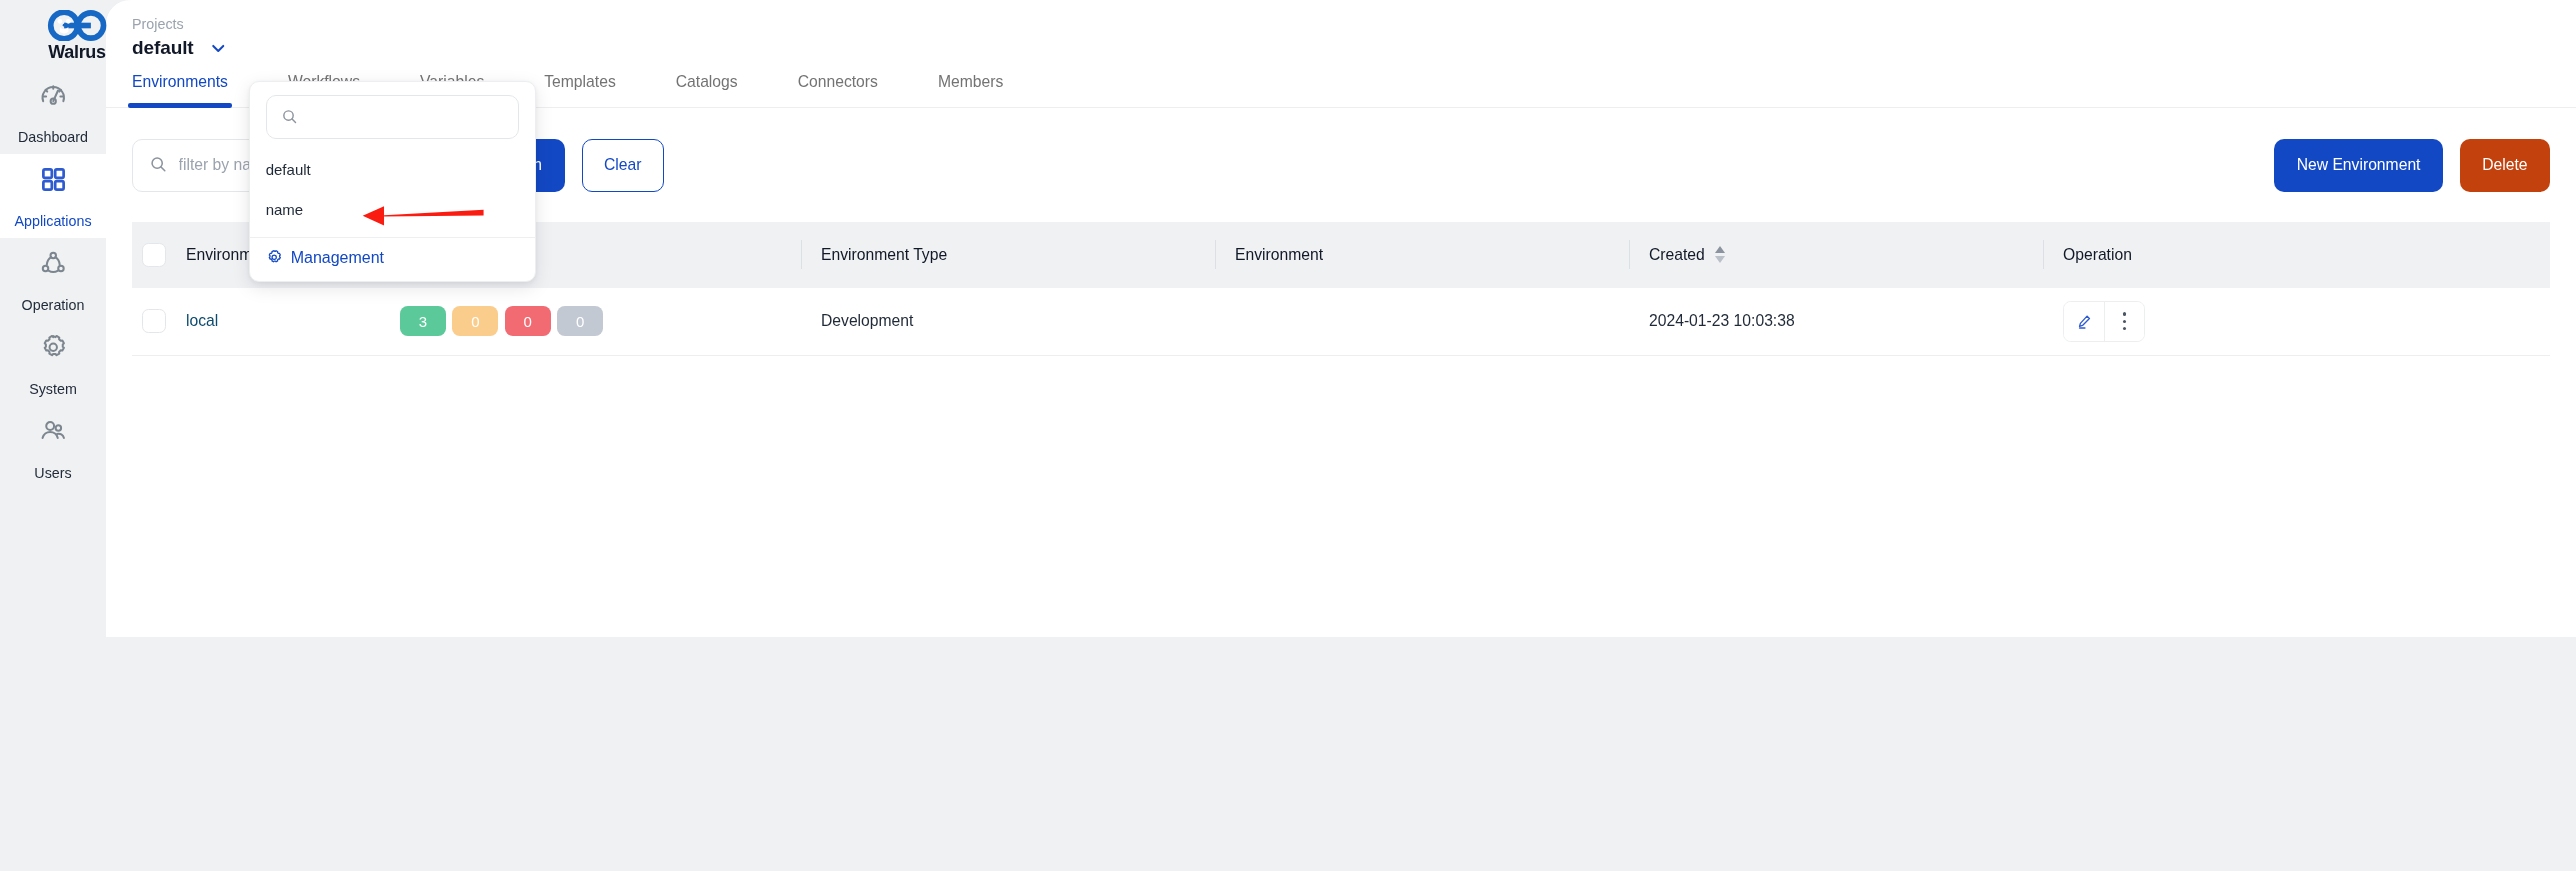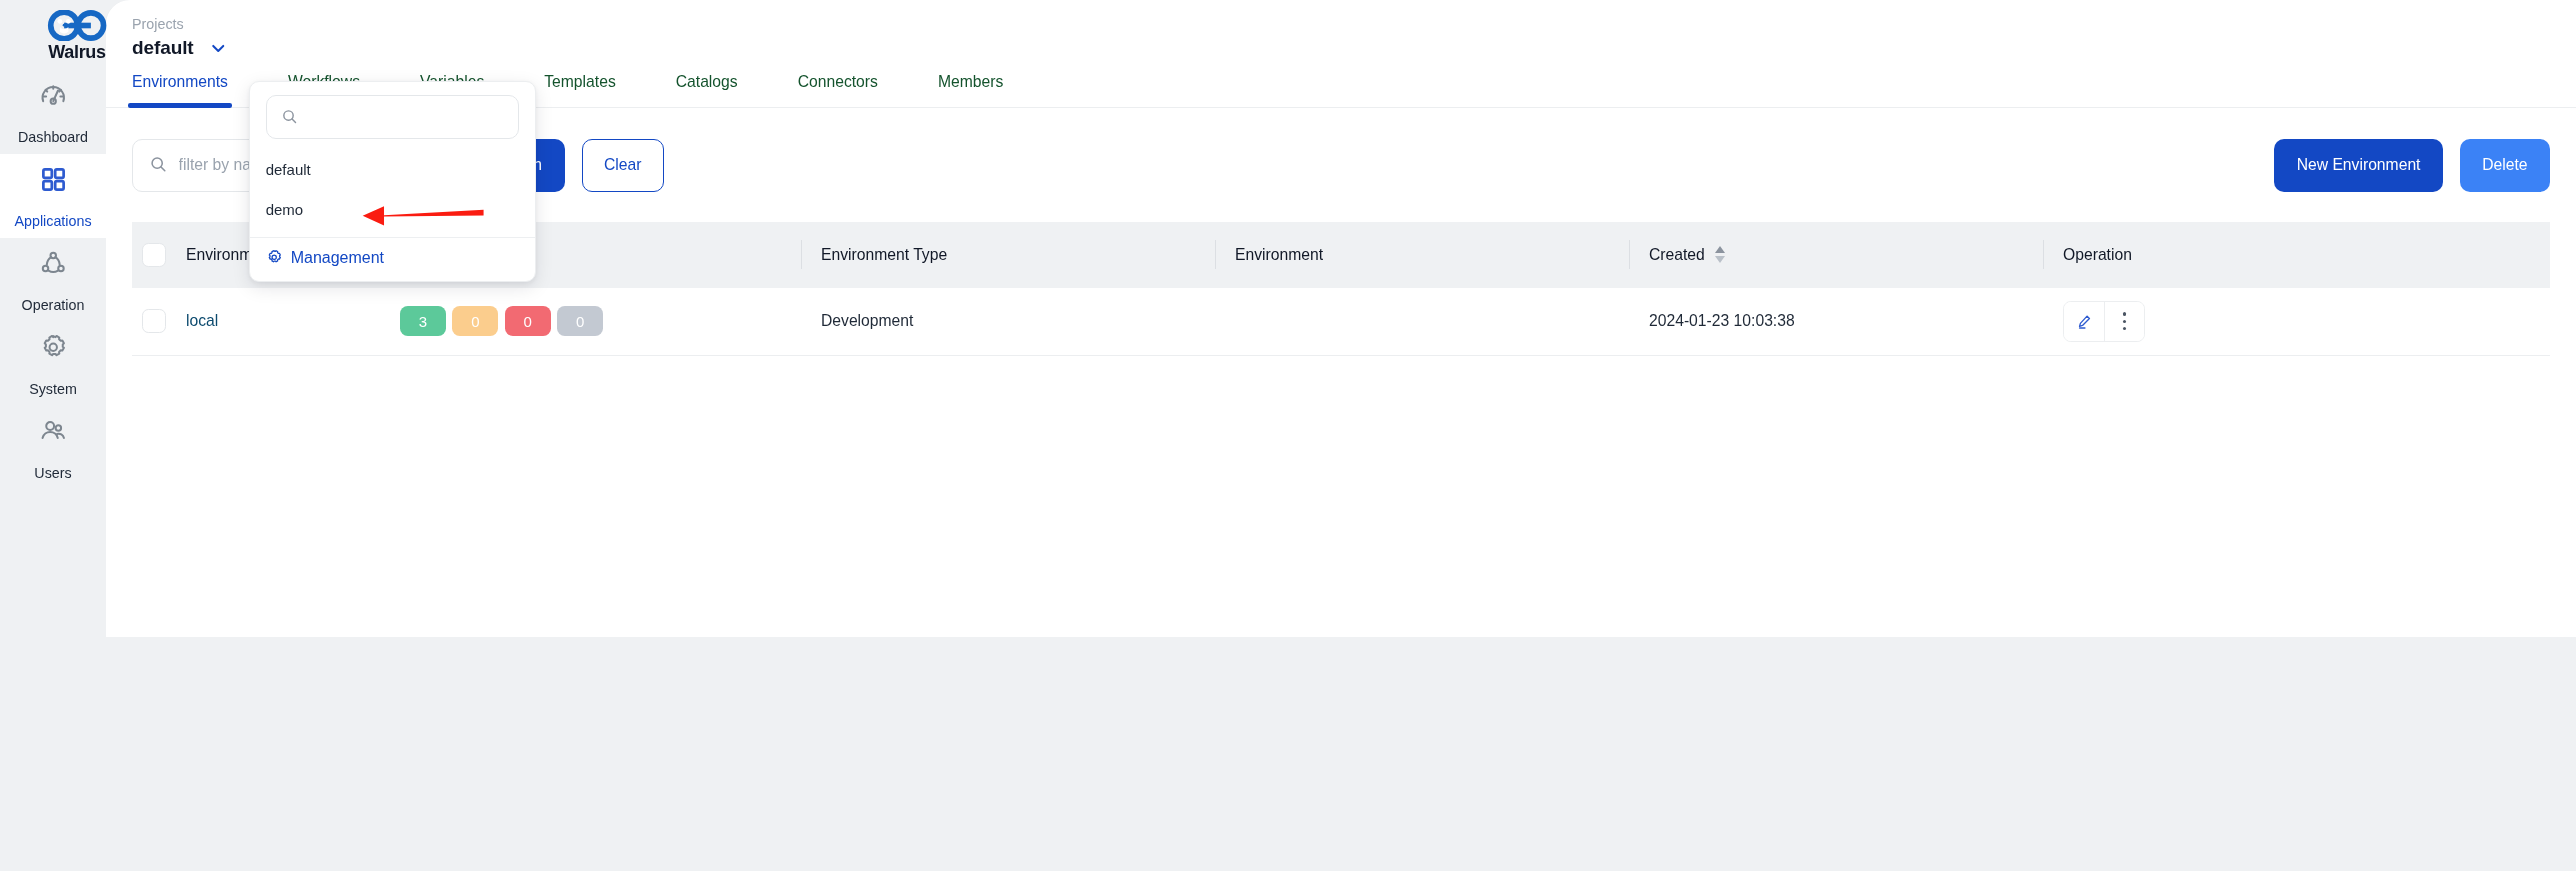--- a/index.html
+++ b/index.html
@@ -86,21 +86,21 @@
 
   
   .tabs {
     margin-top: 14px;
     padding-left: 26px;
     display: flex; align-items: flex-end; gap: 0;
     border-bottom: 1.4px solid #eceef0;
     position: relative; z-index: 1;
   }
   .tab {
-    font-size: 15.7px; color: #14532d; padding: 0 0 15.7px 0; margin-right: 60px;
+    font-size: 15.7px; color: #737373; padding: 0 0 15.7px 0; margin-right: 60px;
     cursor: pointer; position: relative; white-space: nowrap;
   }
   .tab:last-child { margin-right: 0; }
   .tab.active { color: #1348c4; }
   .tab.active::after {
     content: ""; position: absolute; left: -4.3px; right: -4.3px; bottom: -1.4px;
     height: 5px; background: #1348c4; border-radius: 2.1px;
   }
 
   
@@ -118,21 +118,21 @@
   }
   .filter-input input::placeholder { color: #9aa3ae; }
   .btn {
     height: 53px; border-radius: 10px; font-size: 15.7px; cursor: pointer;
     display: inline-flex; align-items: center; justify-content: center;
     font-family: "Liberation Sans", sans-serif; border: 0.7px solid transparent;
     padding: 0 21.4px; white-space: nowrap;
   }
   .btn-primary { background: #1348c4; color: #fff; }
   .btn-outline { background: #fff; color: #1348c4; border-color: #1348c4; }
-  .btn-disabled { background: #3b82f6; color: #ffffff; cursor: default; }
+  .btn-disabled { background: #c2410c; color: #ffffff; cursor: default; }
   .ml-24 { margin-left: 17px; }
   .spacer { flex: 1 1 auto; }
 
   
   .table { margin-top: 30px; padding: 0 26px; }
   .thead {
     background: #eff1f3;
     height: 66px;
     display: flex; align-items: center;
   }
@@ -402,21 +402,21 @@
             <svg width="17" height="17" viewBox="0 0 24 24" fill="none" stroke="#8b939e" stroke-width="2" stroke-linecap="round">
               <circle cx="10.6" cy="10.6" r="6.6"></circle>
               <path d="M15.6 15.6 L20.5 20.5"></path>
             </svg>
           </span>
           <input type="text" placeholder="" style="">
         </div>
       </div>
       <div class="dd-list">
         <div class="dd-item">default</div>
-        <div class="dd-item">demo</div>
+        <div class="dd-item">name</div>
       </div>
       <div class="dd-footer">
         <span>
           <svg width="16.4" height="16.4" viewBox="0 0 24 24" fill="none" stroke="#1348c4" stroke-width="1.8" stroke-linejoin="round">
             <path d="M12 2.6l1.9.9.9-1 2.3 1.3-.2 1.4 1.4 1.4 1.4-.2 1.3 2.3-1 .9v2l1 .9-1.3 2.3-1.4-.2-1.4 1.4.2 1.4-2.3 1.3-.9-1-2 0-.9 1-2.3-1.3.2-1.4-1.4-1.4-1.4.2-1.3-2.3 1-.9v-2l-1-.9 1.3-2.3 1.4.2 1.4-1.4-.2-1.4 2.3-1.3.9 1z"></path>
             <circle cx="12" cy="12" r="3.1"></circle>
           </svg>
         </span>
         <span class="dd-footer-label">Management</span>
       </div>

